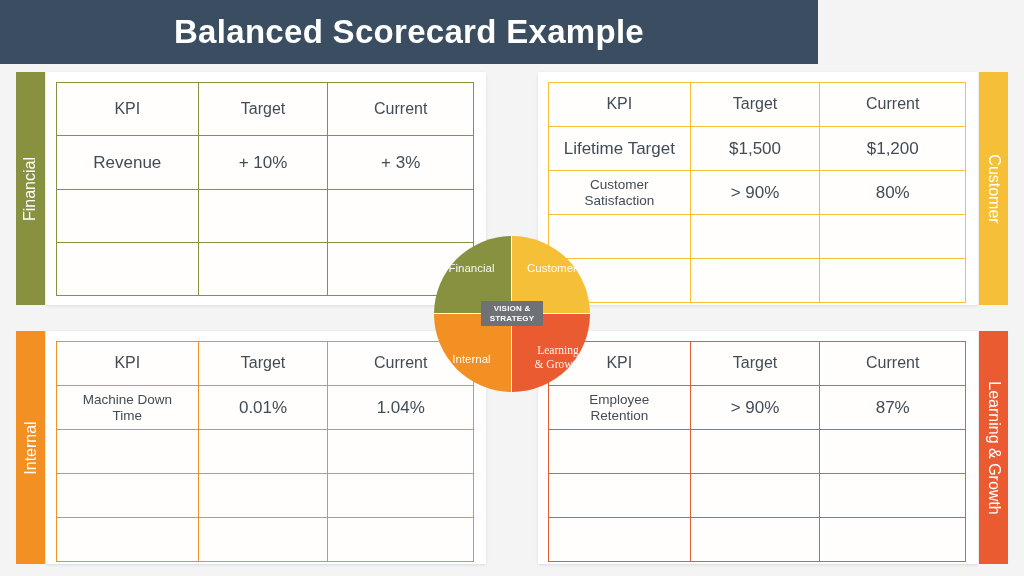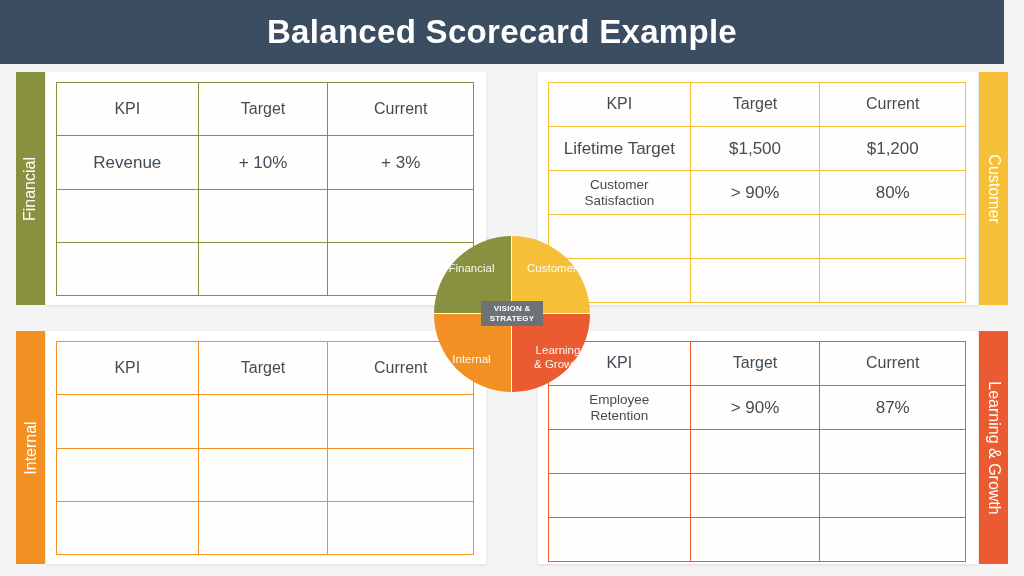--- a/index.html
+++ b/index.html
@@ -12,21 +12,21 @@
     background: #f4f4f5;
     font-family: "Liberation Sans", sans-serif;
     overflow: hidden;
     position: relative;
   }
 
   
   .header {
     position: absolute;
     left: 0; top: 0;
-    width: 1004px;
+    width: 818px;
     height: 64px;
     background: #3b4d60;
     display: flex;
     align-items: center;
     justify-content: center;
   }
   .header-title {
     color: #ffffff;
     font-size: 33px;
     font-weight: bold;
@@ -104,21 +104,21 @@
   .wheel-seg span {
     color: #ffffff;
     font-size: 11.5px;
     text-align: center;
     line-height: 1.2;
     opacity: 0.95;
   }
   .seg-fin  { left: 0;   top: 0;   border-right: 1px solid #fafafa; border-bottom: 1px solid #fafafa; padding-bottom: 12px; padding-right: 2px;}
   .seg-cus  { left: 50%; top: 0;   border-bottom: 1px solid #fafafa; padding-bottom: 12px; padding-left: 2px;}
   .seg-int  { left: 0;   top: 50%; border-right: 1px solid #fafafa; padding-top: 14px; padding-right: 2px;}
-  .seg-lg   { left: 50%; top: 50%; padding-top: 10px; padding-left: 14px;}
+  .seg-lg   { left: 50%; top: 50%; padding-top: 10px; padding-left: 14px; font-family: Liberation Serif, serif;}
 
   .vision-box {
     position: absolute;
     left: 481px;
     top: 301px;
     width: 62px;
     height: 25px;
     background: #6e7277;
     z-index: 6;
     display: flex;
@@ -214,20 +214,25 @@
     </tbody>
   </table>
 <table class="kpi" style="left:56px;  top:341px; width:418px; height:214px;">
     <tbody>
       <tr>
         <td class="head" style="width:34%;height:43px;border-color:#f29023">KPI</td>
         <td class="head" style="width:31%;height:43px;border-color:#f29023">Target</td>
         <td class="head" style="width:35%;height:43px;border-color:#f29023">Current</td>
       </tr>
       <tr>
+        <td class="small" style="height:43px;border-color:#f29023">Machine Down<br>Time</td>
+        <td style="height:43px;border-color:#f29023">0.01%</td>
+        <td style="height:43px;border-color:#f29023">1.04%</td>
+      </tr>
+      <tr>
         <td style="height:43px;border-color:#f29023"></td>
         <td style="height:43px;border-color:#f29023"></td>
         <td style="height:43px;border-color:#f29023"></td>
       </tr>
       <tr>
         <td style="height:43px;border-color:#f29023"></td>
         <td style="height:43px;border-color:#f29023"></td>
         <td style="height:43px;border-color:#f29023"></td>
       </tr>
       <tr>

